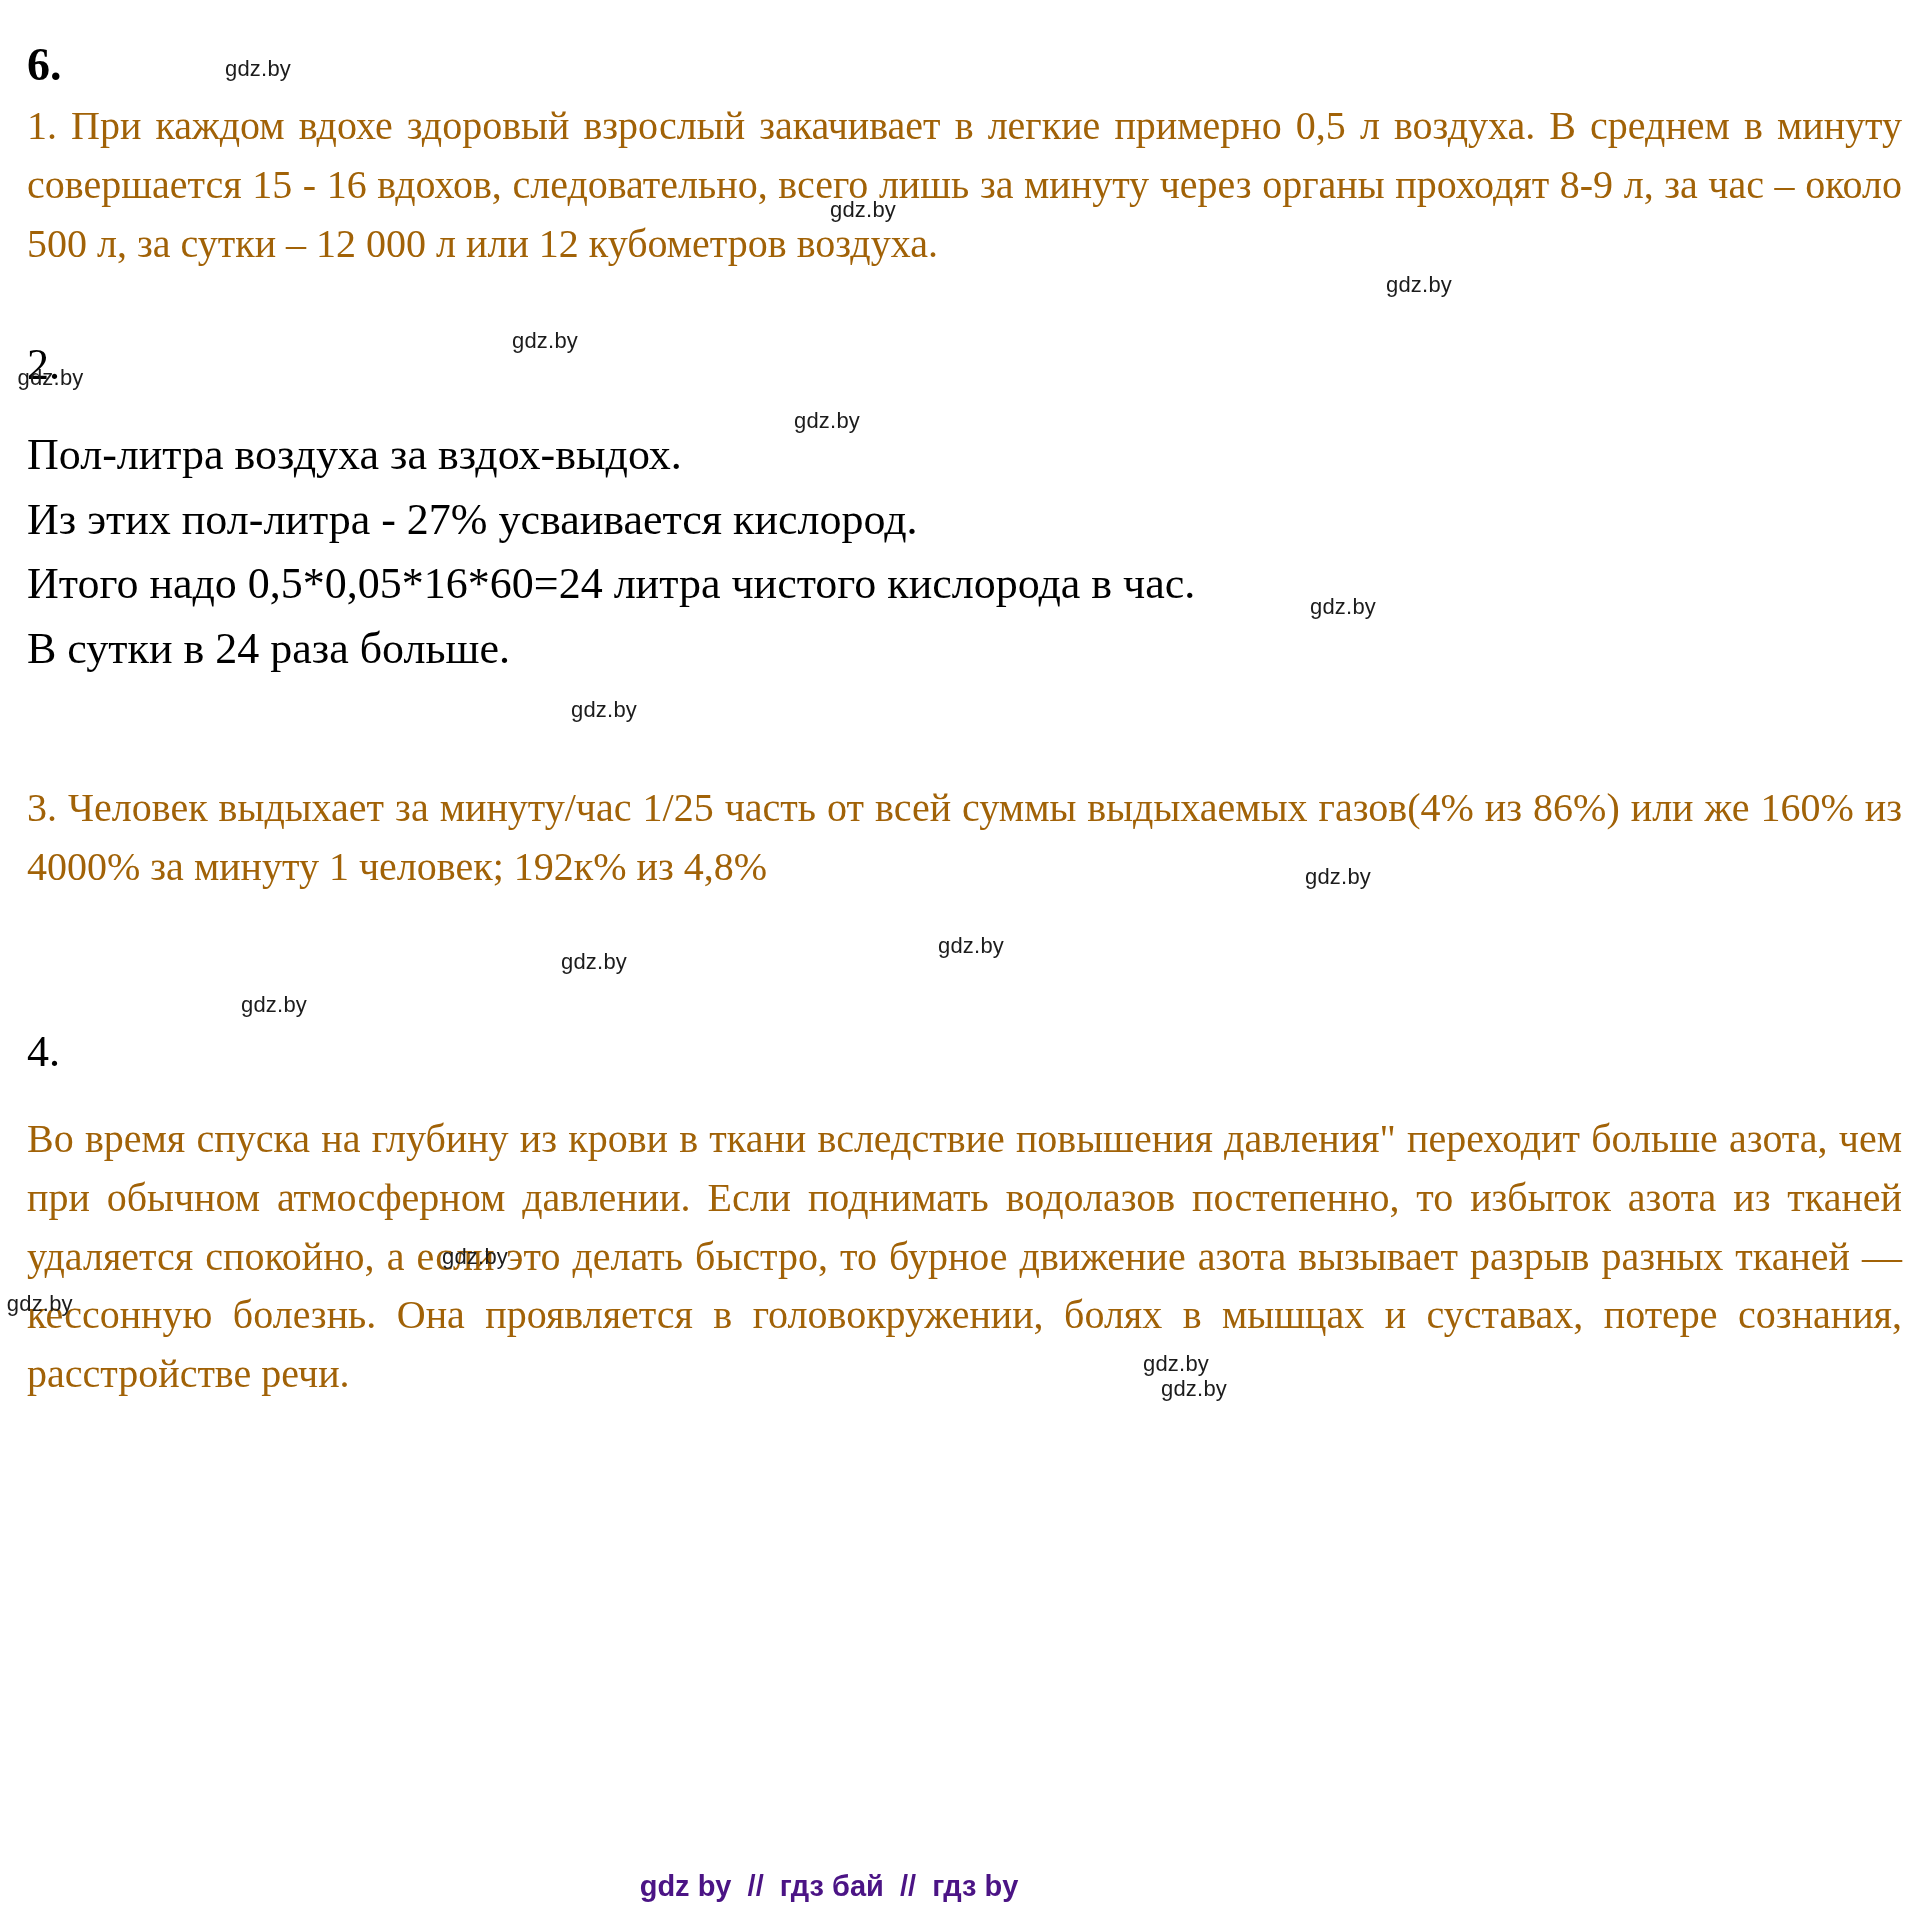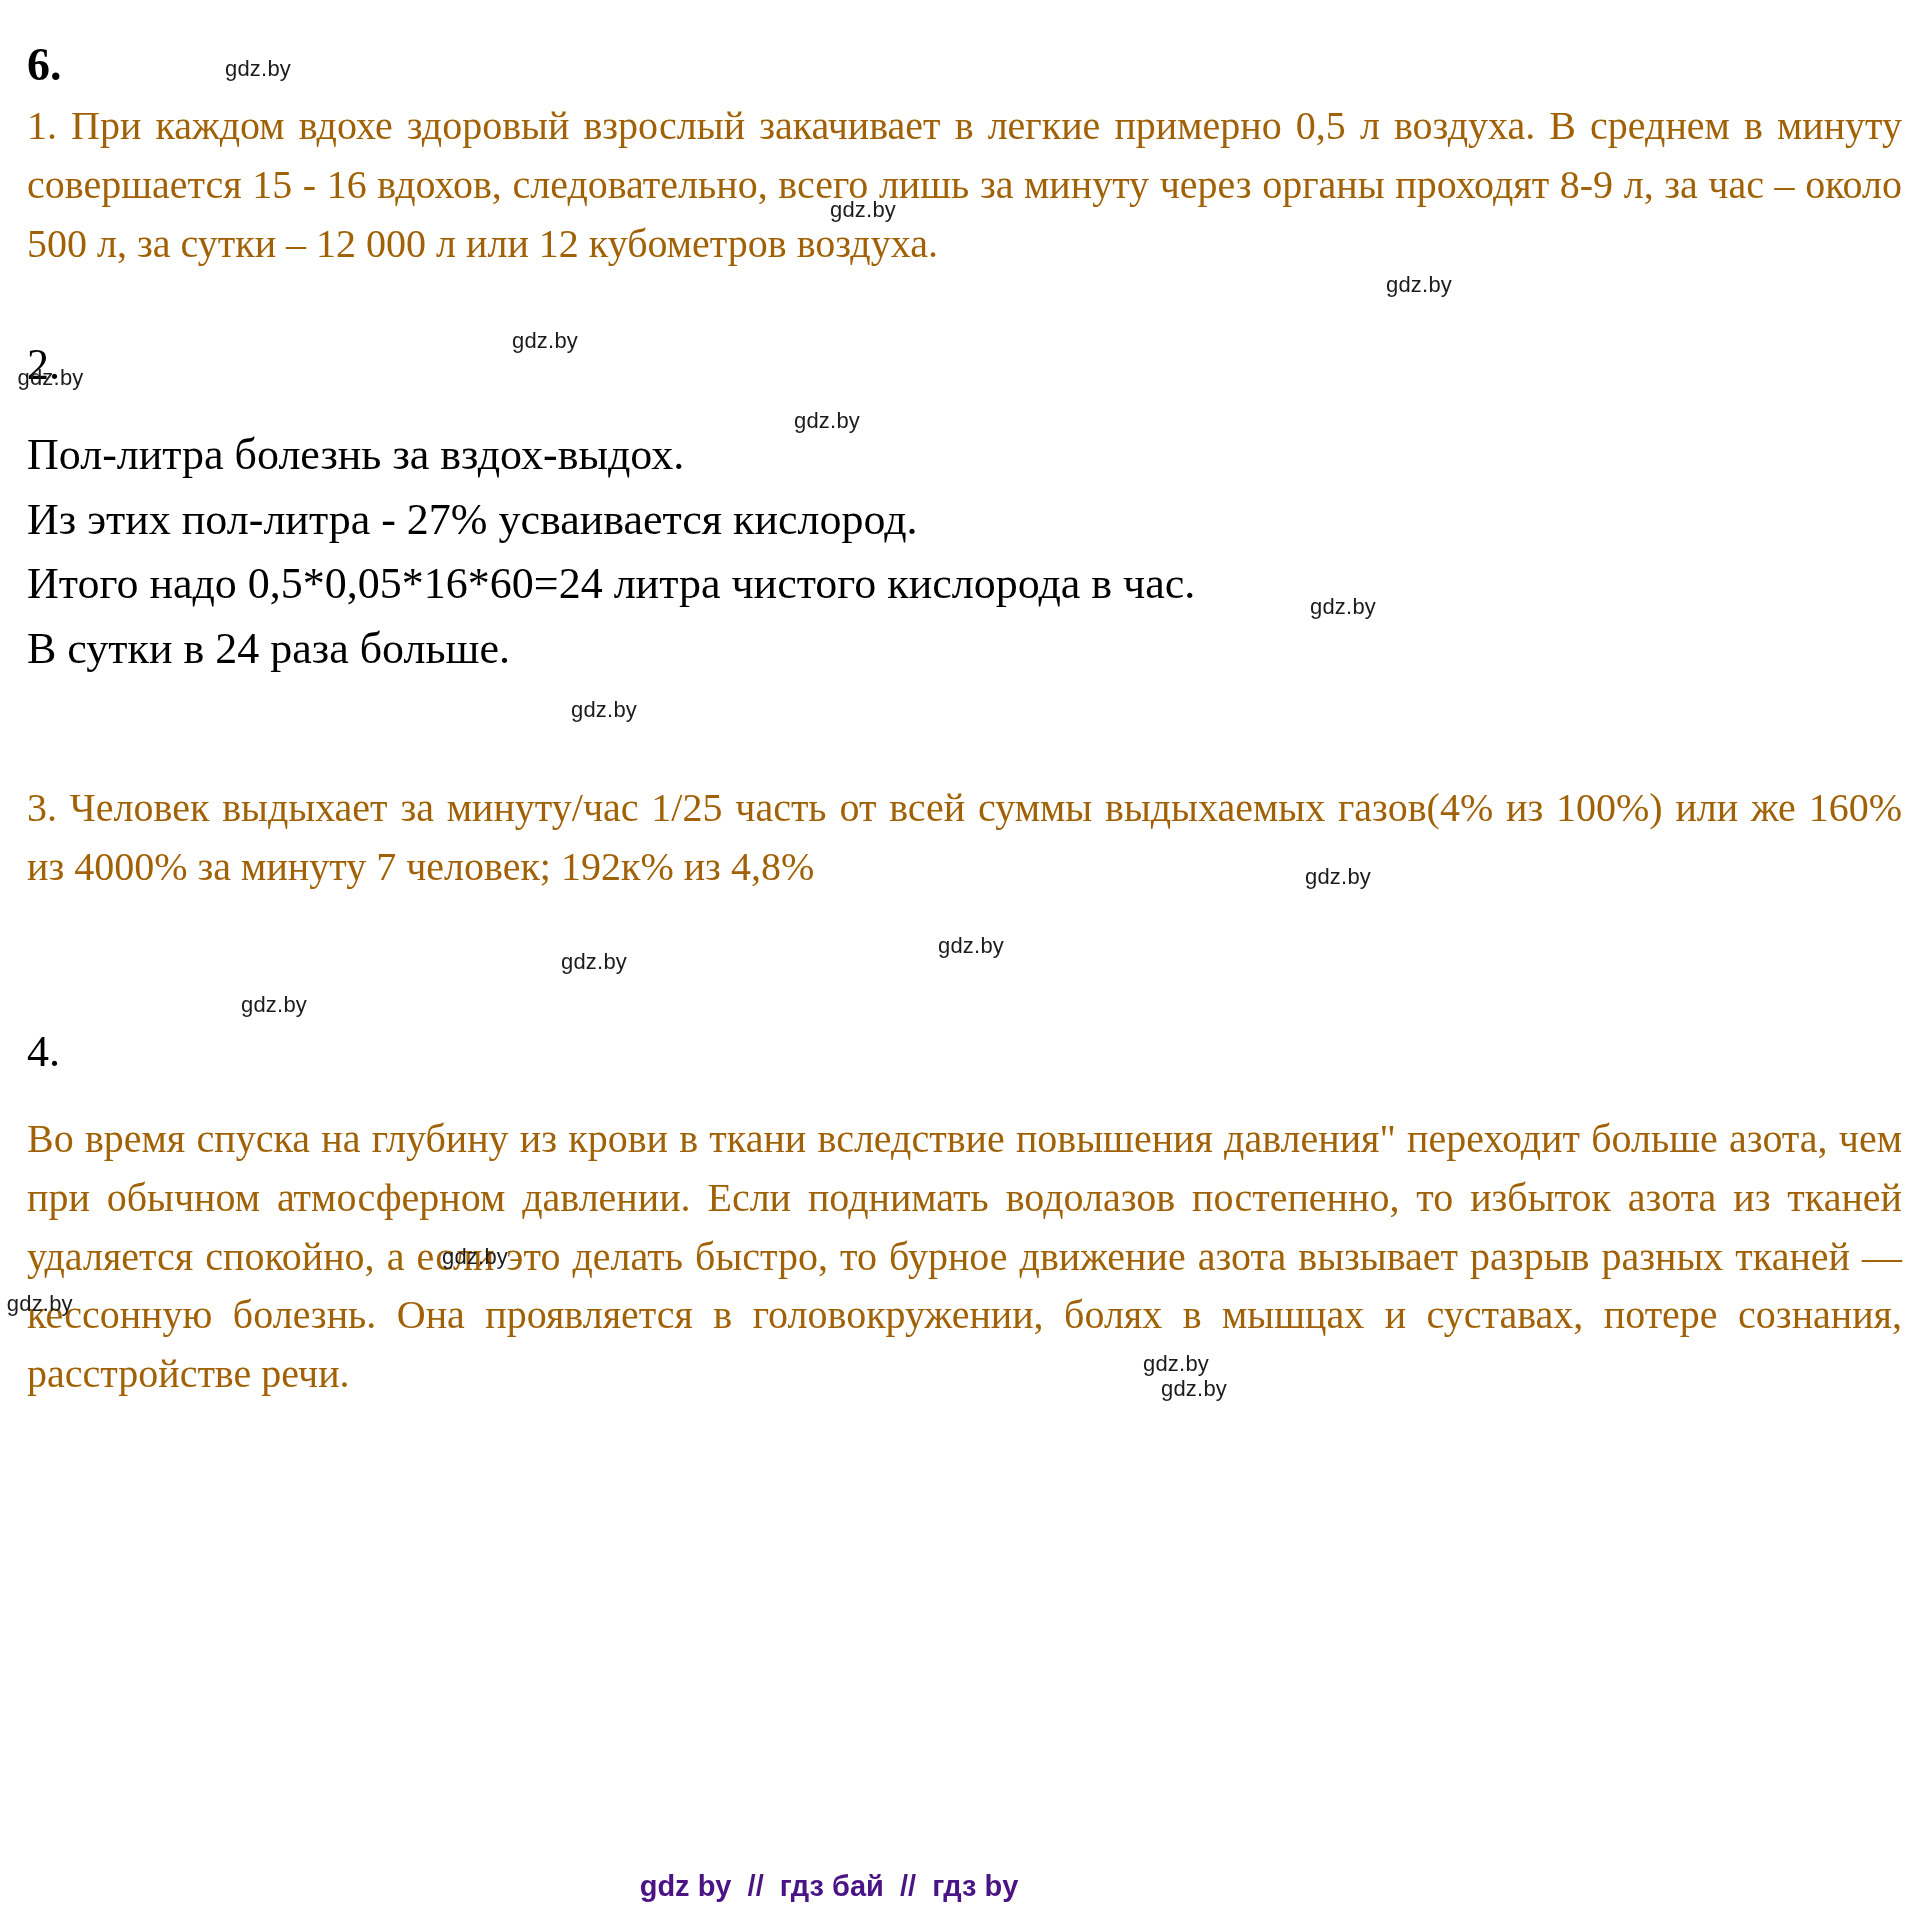--- a/index.html
+++ b/index.html
@@ -120,28 +120,28 @@
   <div class="answer-body">
 
     <p class="para justify">1. При каждом вдохе здоровый взрослый закачивает в легкие примерно 0,5 л воздуха. В среднем в минуту совершается 15 - 16 вдохов, следовательно, всего лишь за минуту через органы проходят 8-9 л, за час – около 500 л, за сутки – 12 000 л или 12 кубометров воздуха.</p>
 
     <div class="spacer-md"></div>
 
     <p class="marker">2.</p>
 
     <div class="spacer-sm"></div>
 
-    <p class="line">Пол-литра болезнь за вздох-выдох.</p>
+    <p class="line">Пол-литра воздуха за вздох-выдох.</p>
     <p class="line">Из этих пол-литра - 27% усваивается кислород.</p>
     <p class="line">Итого надо 0,5*0,05*16*60=24 литра чистого кислорода в час.</p>
     <p class="line">В сутки в 24 раза больше.</p>
 
     <div class="spacer-lg"></div>
 
-    <p class="para justify">3. Человек выдыхает за минуту/час 1/25 часть от всей суммы выдыхаемых газов(4% из 100%) или же 160% из 4000% за минуту 7 человек; 192к% из 4,8%</p>
+    <p class="para justify">3. Человек выдыхает за минуту/час 1/25 часть от всей суммы выдыхаемых газов(4% из 86%) или же 160% из 4000% за минуту 1 человек; 192к% из 4,8%</p>
 
     <div class="spacer-xl"></div>
 
     <p class="marker">4.</p>
 
     <div class="spacer-sm"></div>
 
     <p class="para justify">Во время спуска на глубину из крови в ткани вследствие повышения давления" переходит больше азота, чем при обычном атмосферном давлении. Если поднимать водолазов постепенно, то избыток азота из тканей удаляется спокойно, а если это делать быстро, то бурное движение азота вызывает разрыв разных тканей — кессонную болезнь. Она проявляется в головокружении, болях в мышцах и суставах, потере сознания, расстройстве речи.</p>
 
   </div>

